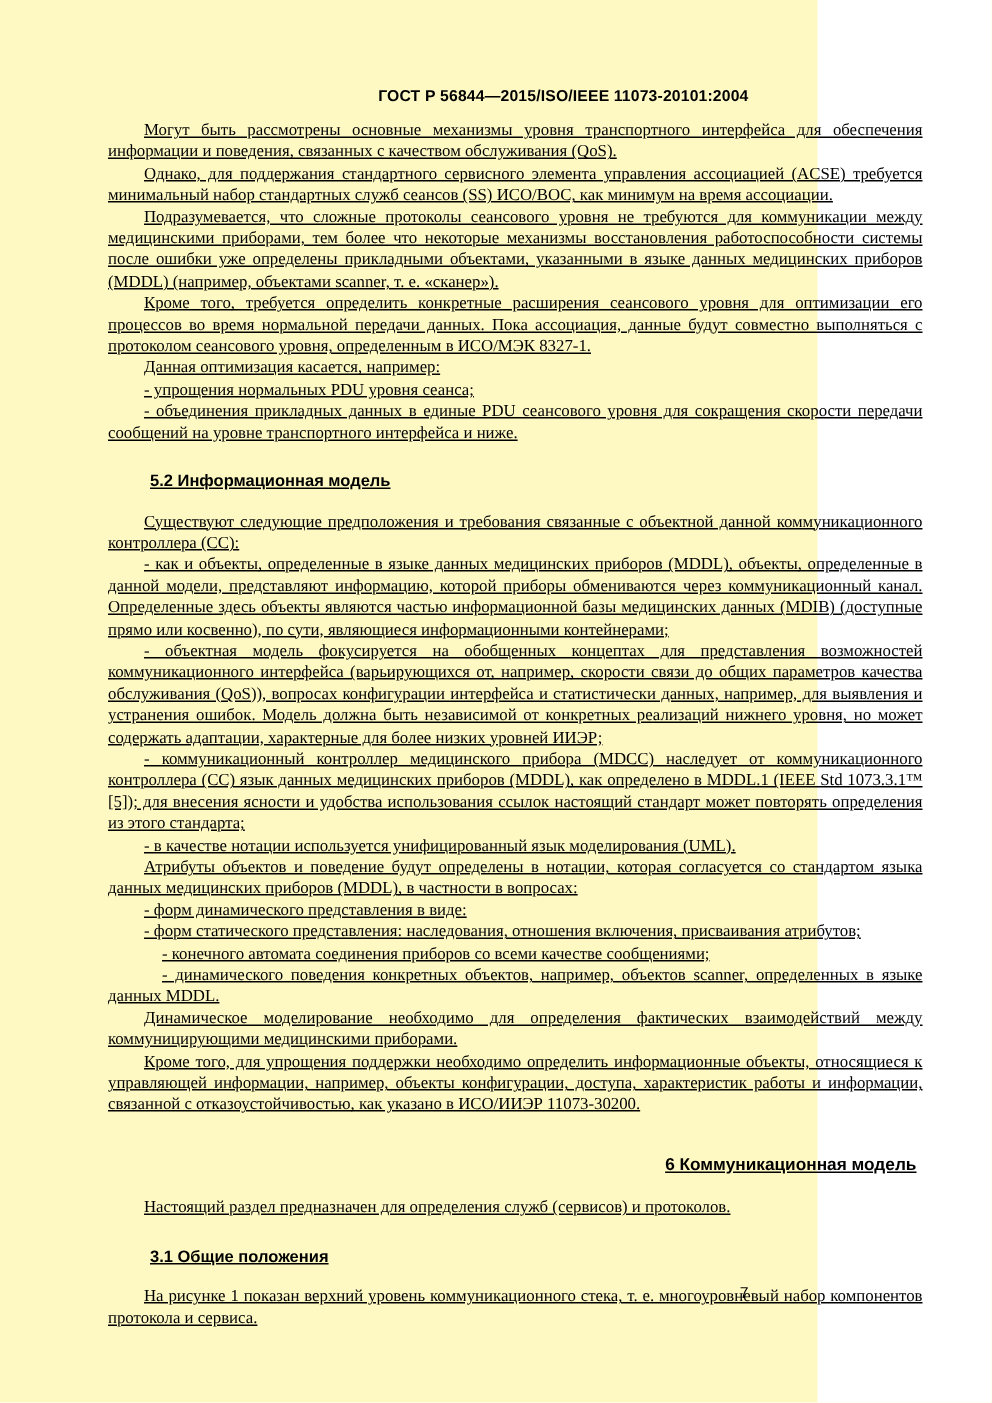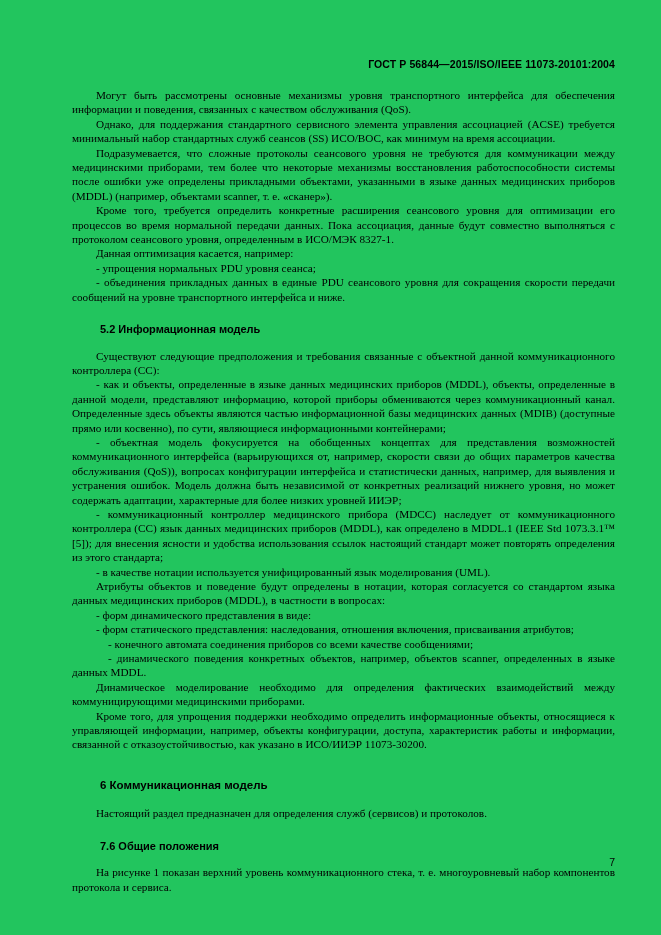--- a/index.html
+++ b/index.html
@@ -2,42 +2,43 @@
 <html><head>
 <meta charset="utf-8">
 <style>
   html, body {
     margin: 0;
     padding: 0;
     background: #ffffff;
   }
   .page {
     position: relative;
-    width: 661px;
+    width: 545px;
     height: 935px;
-    background: #22c55e;
+    background: #fef9c3;
     font-family: "Liberation Serif", serif;
     color: #000000;
     box-sizing: border-box;
   }
   .header {
     position: absolute;
     top: 58px;
     right: 46px;
     font-family: "Liberation Sans", sans-serif;
     font-weight: bold;
     font-size: 10.5px;
     letter-spacing: 0.1px;
     white-space: nowrap;
   }
   .content {
     position: absolute;
-    top: 88px;
+    top: 80px;
     left: 72px;
     width: 543px;
+    text-decoration: underline;
   }
   p {
     margin: 0;
     font-size: 11.2px;
     line-height: 14.4px;
     text-align: justify;
     text-justify: inter-word;
   }
   p.ind {
     text-indent: 24px;
@@ -51,20 +52,21 @@
   h2.section {
     margin: 4px;
     font-family: "Liberation Sans", sans-serif;
     font-size: 11px;
     font-weight: bold;
     text-indent: 24px;
     line-height: 14.4px;
   }
   h2.section.big {
     font-size: 11.5px;
+    text-align: right;
   }
   .sp-before-sec {
     height: 14px;
   }
   .sp-after-sec {
     height: 8px;
   }
   .sp-big-before {
     height: 22px;
   }
@@ -113,21 +115,21 @@
     <p class="ind">Динамическое моделирование необходимо для определения фактических взаимодействий между коммуницирующими медицинскими приборами.</p>
     <p class="ind">Кроме того, для упрощения поддержки необходимо определить информационные объекты, относящиеся к управляющей информации, например, объекты конфигурации, доступа, характеристик работы и информации, связанной с отказоустойчивостью, как указано в ИСО/ИИЭР 11073-30200.</p>
 
     <div class="sp-big-before"></div>
     <h2 class="section big">6 Коммуникационная модель</h2>
     <div class="sp-big-after"></div>
 
     <p class="ind">Настоящий раздел предназначен для определения служб (сервисов) и протоколов.</p>
 
     <div class="sp-before-sec"></div>
-    <h2 class="section">7.6 Общие положения</h2>
+    <h2 class="section">3.1 Общие положения</h2>
     <div class="sp-after-sec"></div>
 
     <p class="ind">На рисунке 1 показан верхний уровень коммуникационного стека, т. е. многоуровневый набор компонентов протокола и сервиса.</p>
 
   </div>
 
   <div class="pagenum">7</div>
 
 </div>
 

